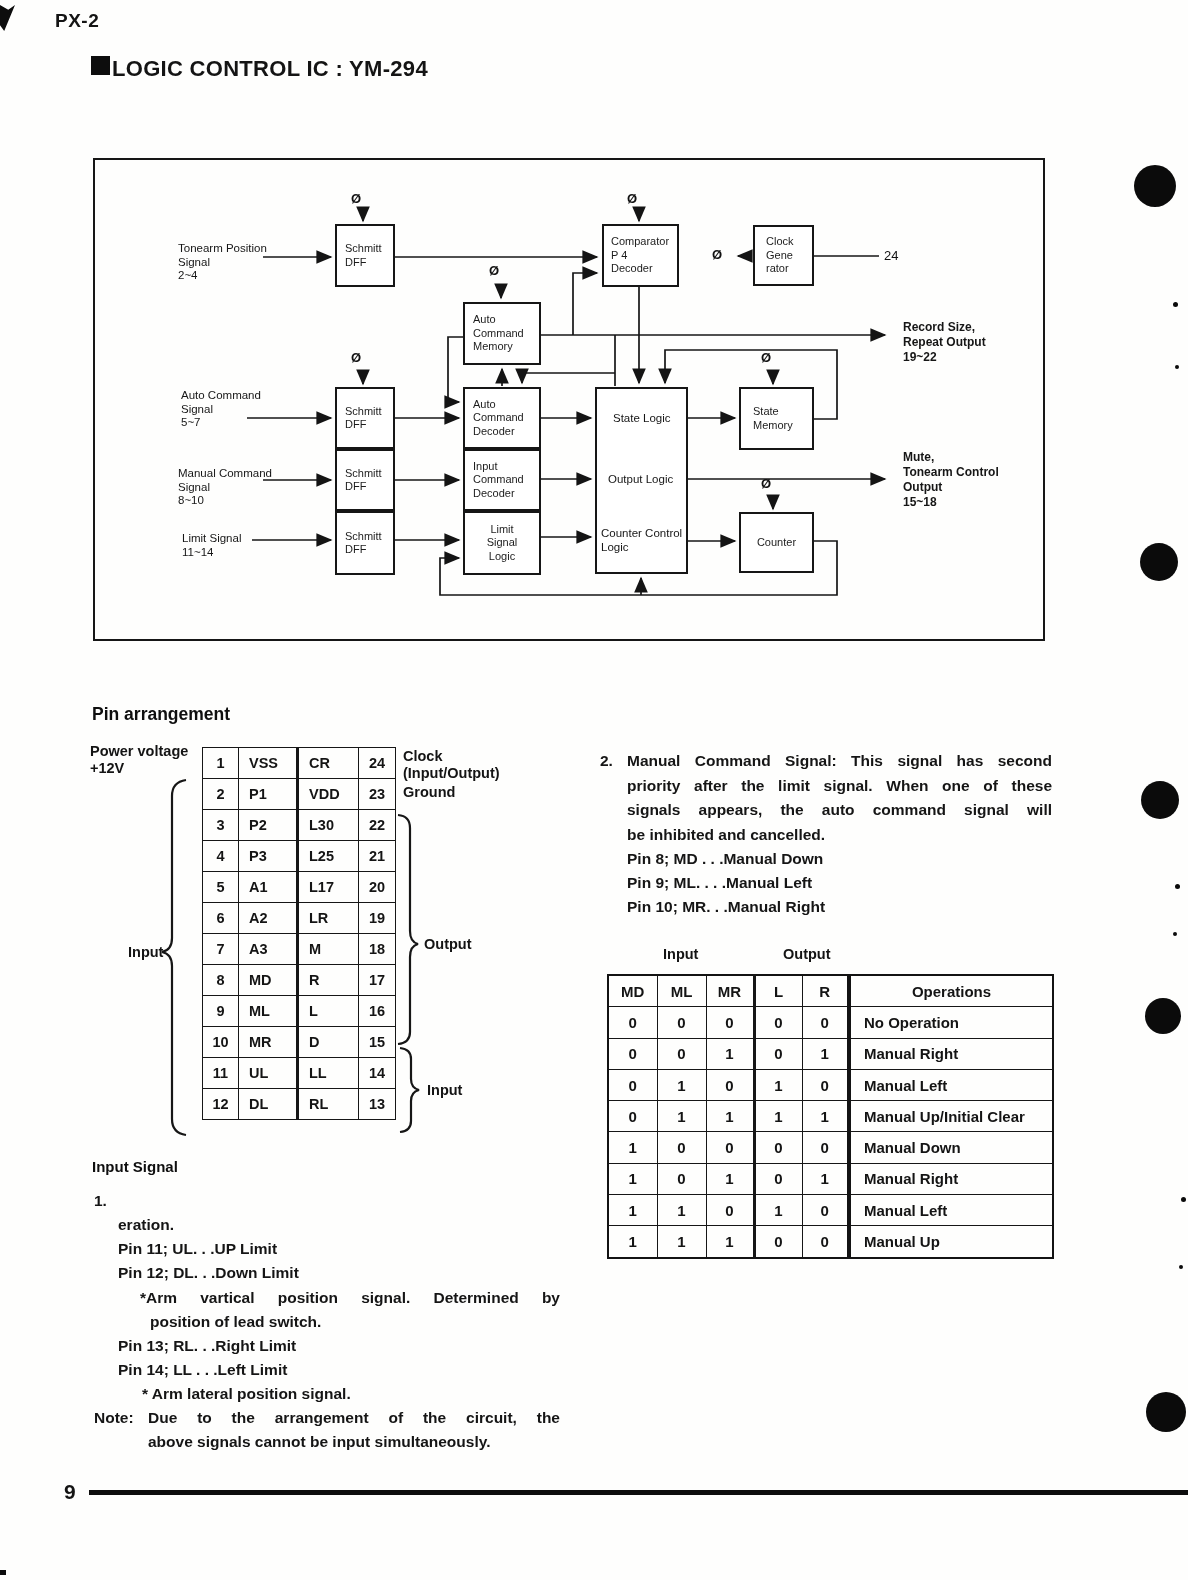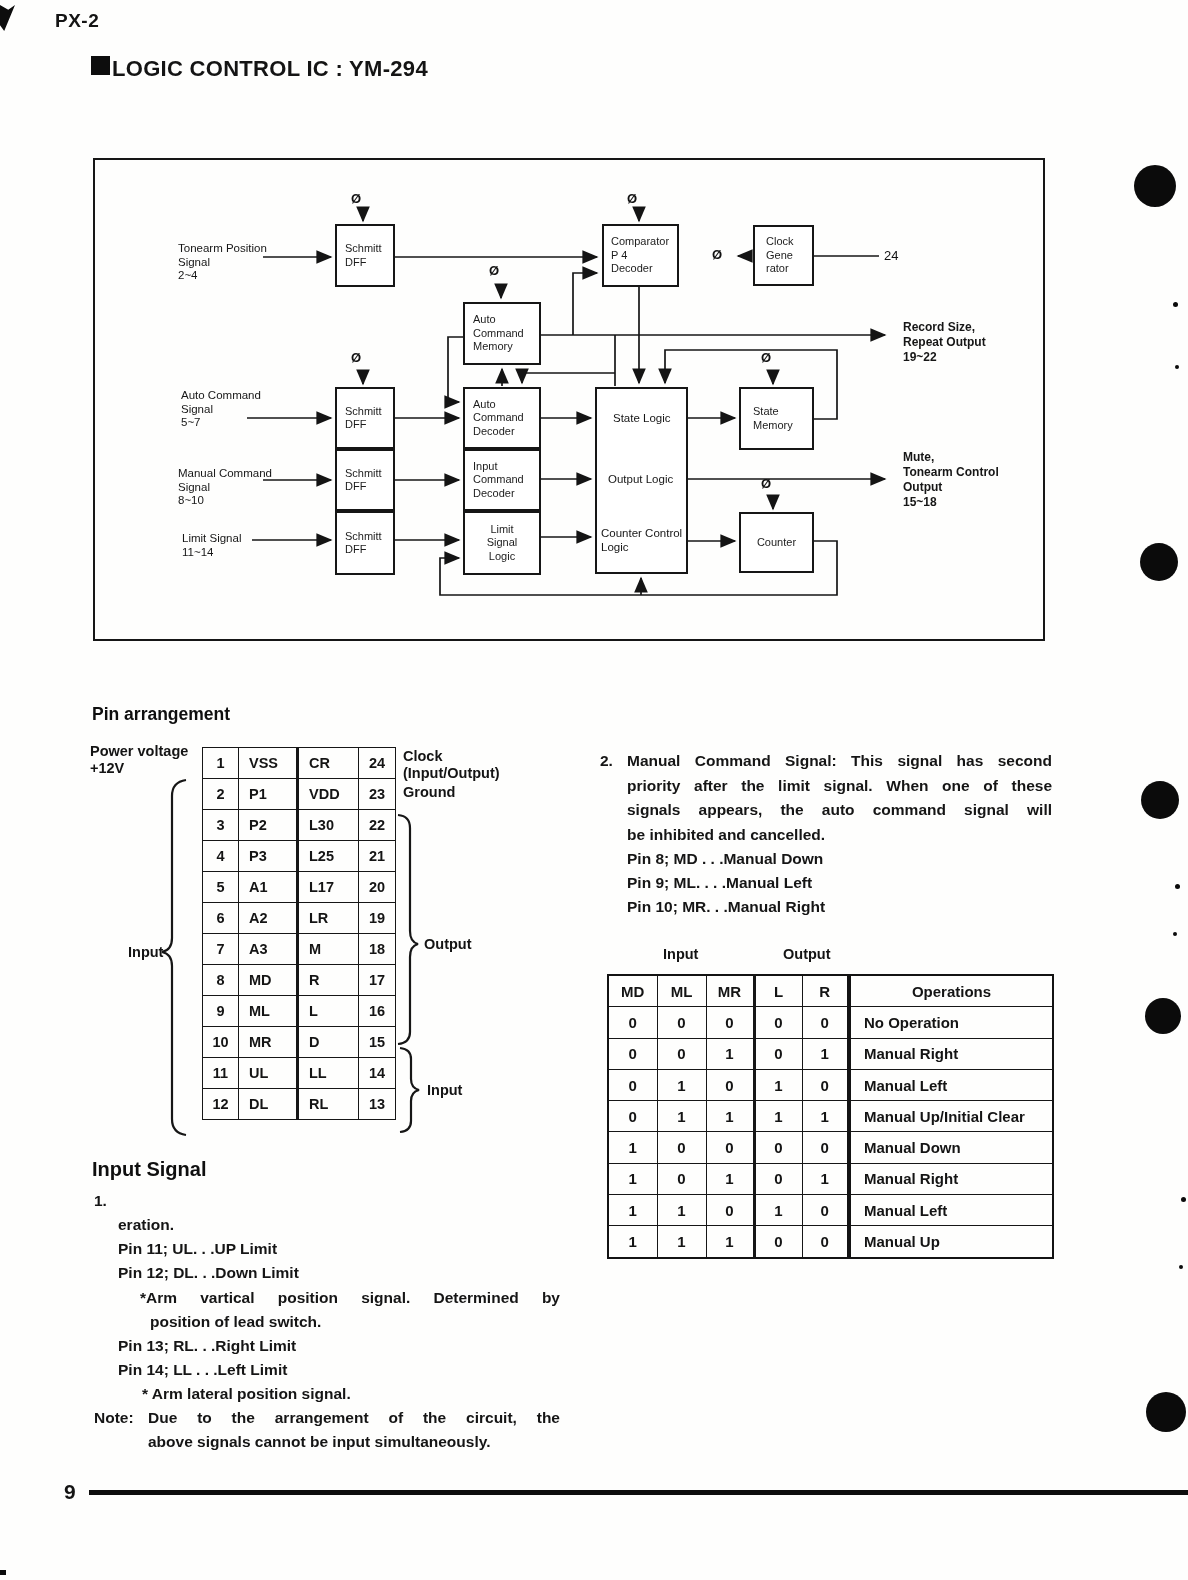--- a/index.html
+++ b/index.html
@@ -245,21 +245,21 @@
         </tr>
       <tr>
           <td class="pn">12</td>
           <td class="nm">DL</td>
           <td class="nm mid">RL</td>
           <td class="pn">13</td>
         </tr>
     </tbody>
   </table>
 
-  <div class="h2" style="left:92px;top:1158px;font-size:20px">Input Signal</div>
+  <div class="h2" style="left:92px;top:1158px;font-size:15px">Input Signal</div>
   <div class="tline" style="left:94px;top:1191px">1.</div>
   <div class="tline" style="left:118px;top:1215px">eration.</div>
   <div class="tline" style="left:118px;top:1239px">Pin 11; UL. . .UP Limit</div>
   <div class="tline" style="left:118px;top:1263px">Pin 12; DL. . .Down Limit</div>
   <div class="tline just" style="left:140px;top:1288px;width:420px">*Arm vartical position signal. Determined by</div>
   <div class="tline" style="left:150px;top:1312px">position of lead switch.</div>
   <div class="tline" style="left:118px;top:1336px">Pin 13; RL. . .Right Limit</div>
   <div class="tline" style="left:118px;top:1360px">Pin 14; LL . . .Left Limit</div>
   <div class="tline" style="left:142px;top:1384px">* Arm lateral position signal.</div>
   <div class="tline" style="left:94px;top:1408px">Note:</div>

